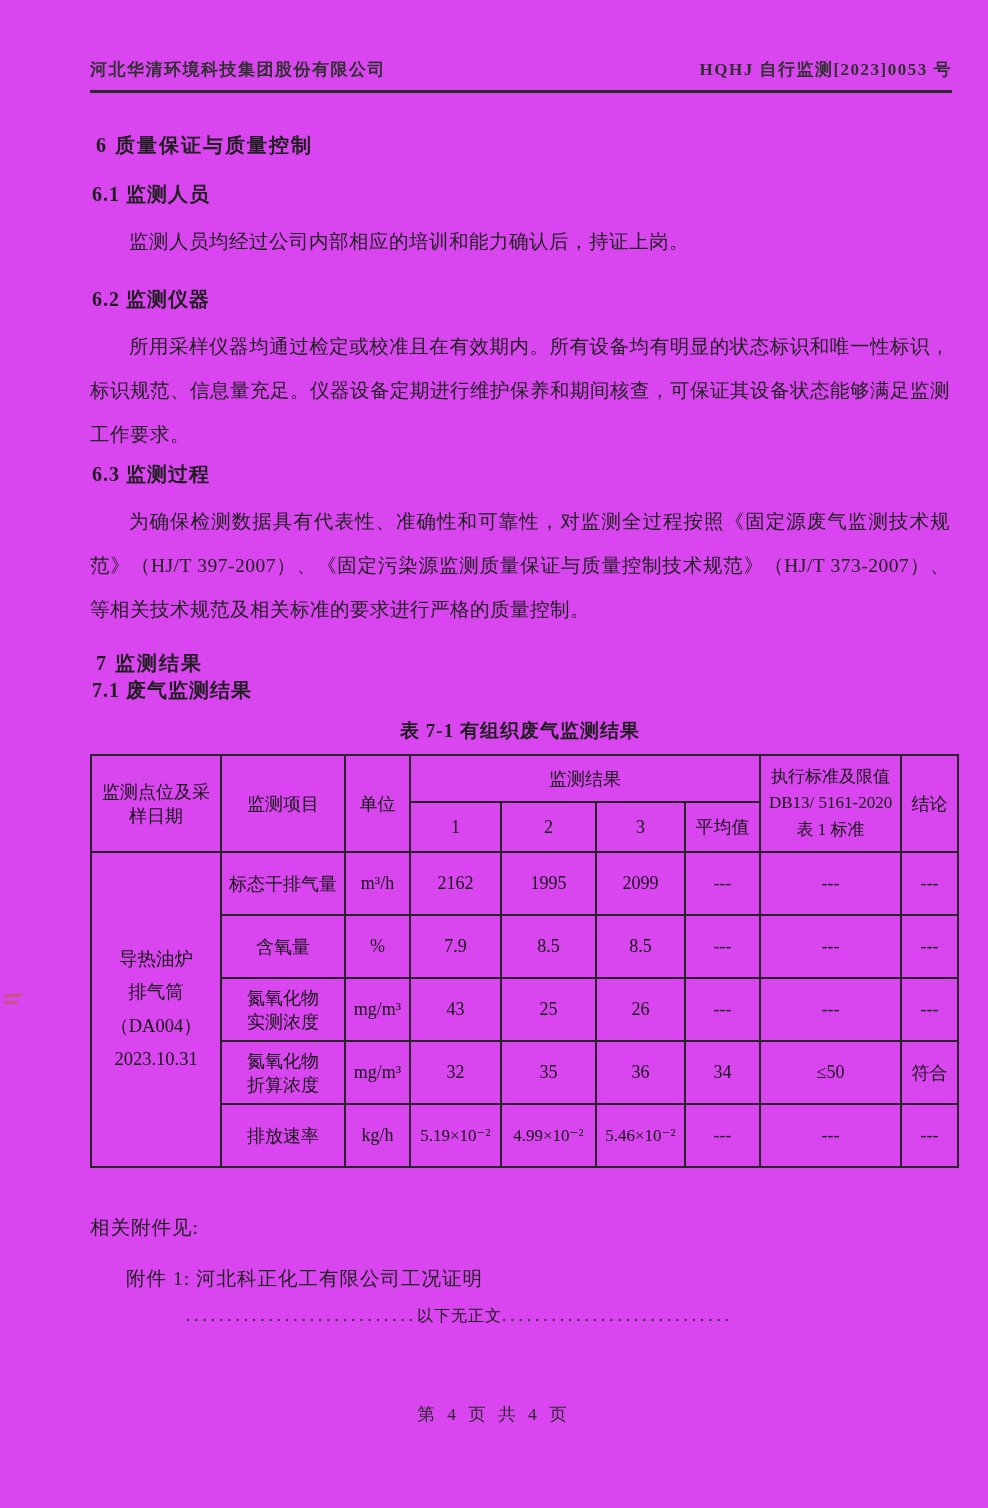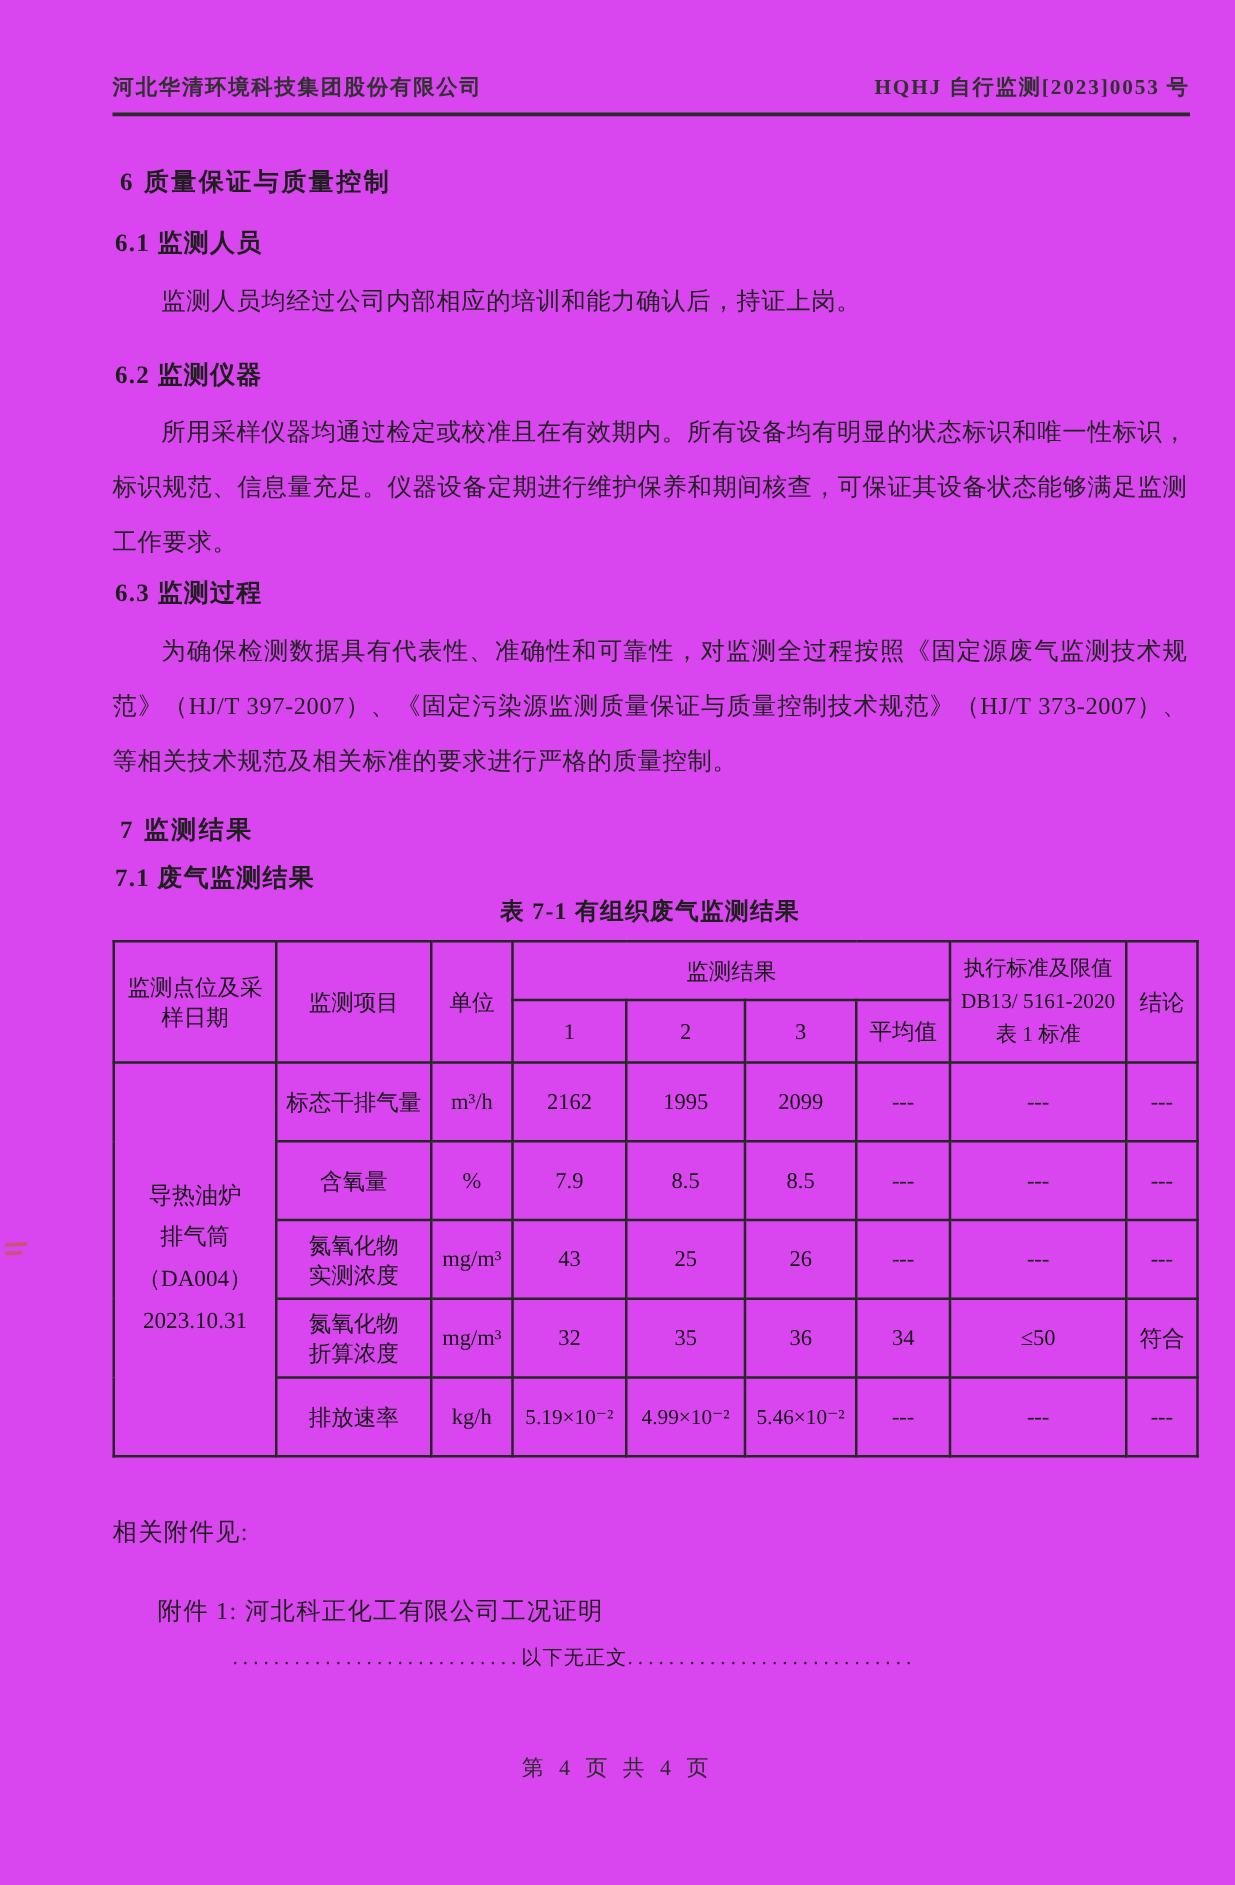--- a/index.html
+++ b/index.html
@@ -25,42 +25,42 @@
     position:absolute; top:118px; left:90px; right:38px;
   }
   .h-main { font-size:20px; font-weight:bold; margin:14px 0 0 6px; letter-spacing:2px; }
   .h-sub  { font-size:20px; font-weight:bold; margin:22px 0 0 2px; letter-spacing:1px; }
   .para {
     font-size:19.5px; line-height:44px; text-align:justify;
     text-indent:2em; margin-top:12px; letter-spacing:0.5px; color:#222;
   }
   .table-caption {
     text-align:center; font-size:19px; font-weight:bold;
-    letter-spacing:1px;
+    margin-top:14px; letter-spacing:1px;
   }
   table.mon {
     margin-top:10px;
     border-collapse:collapse; table-layout:fixed;
     width:867px;
     font-size:18px; color:#161616;
   }
   table.mon th, table.mon td {
     border:2px solid #262626;
     text-align:center; vertical-align:middle;
     padding:2px 3px;
     font-weight:normal;
   }
   .preline { white-space:pre-line; }
   .th-std { font-size:17px; line-height:1.55; }
   .site-cell { line-height:1.8; font-size:18.5px; }
   tr.hdr1 { height:47px;border-radius:15px; }
   tr.hdr2 { height:50px; }
   tr.r { height:63px; }
   .attach-note { font-size:19.5px; margin-top:46px; letter-spacing:1px; }
-  .attach-item { font-size:19.5px; margin-top:36px; margin-left:36px; letter-spacing:1px; }
+  .attach-item { font-size:19.5px; margin-top:24px; margin-left:36px; letter-spacing:1px; }
   .dots-line {
     margin-top:14px; margin-left:96px;
     font-size:17px; letter-spacing:4px; white-space:nowrap;
     color:#1a1a1a;
   }
   .dots-line .txt { font-size:16px; letter-spacing:1px; }
   .page-footer {
     position:absolute; top:1402px; left:0; right:0;
     text-align:center; font-size:17.5px; letter-spacing:4px; color:#2a2a2a;
   }
@@ -95,21 +95,21 @@
     <div class="h-sub">6.1 监测人员</div>
     <div class="para">监测人员均经过公司内部相应的培训和能力确认后，持证上岗。</div>
 
     <div class="h-sub">6.2 监测仪器</div>
     <div class="para">所用采样仪器均通过检定或校准且在有效期内。所有设备均有明显的状态标识和唯一性标识，标识规范、信息量充足。仪器设备定期进行维护保养和期间核查，可保证其设备状态能够满足监测工作要求。</div>
 
     <div class="h-sub" style="margin-top:4px">6.3 监测过程</div>
     <div class="para">为确保检测数据具有代表性、准确性和可靠性，对监测全过程按照《固定源废气监测技术规范》（HJ/T 397-2007）、《固定污染源监测质量保证与质量控制技术规范》（HJ/T 373-2007）、等相关技术规范及相关标准的要求进行严格的质量控制。</div>
 
     <div class="h-main" style="margin-top:18px">7 监测结果</div>
-    <div class="h-sub" style="margin-top:12px">7.1 废气监测结果</div>
+    <div class="h-sub" style="margin-top:0">7.1 废气监测结果</div>
 
     <div class="table-caption">表 7-1 有组织废气监测结果</div>
 
     <table class="mon">
       <colgroup>
         <col style="width:130px">
           <col style="width:124px">
           <col style="width:65px">
         <col style="width:91px">
           <col style="width:95px">

